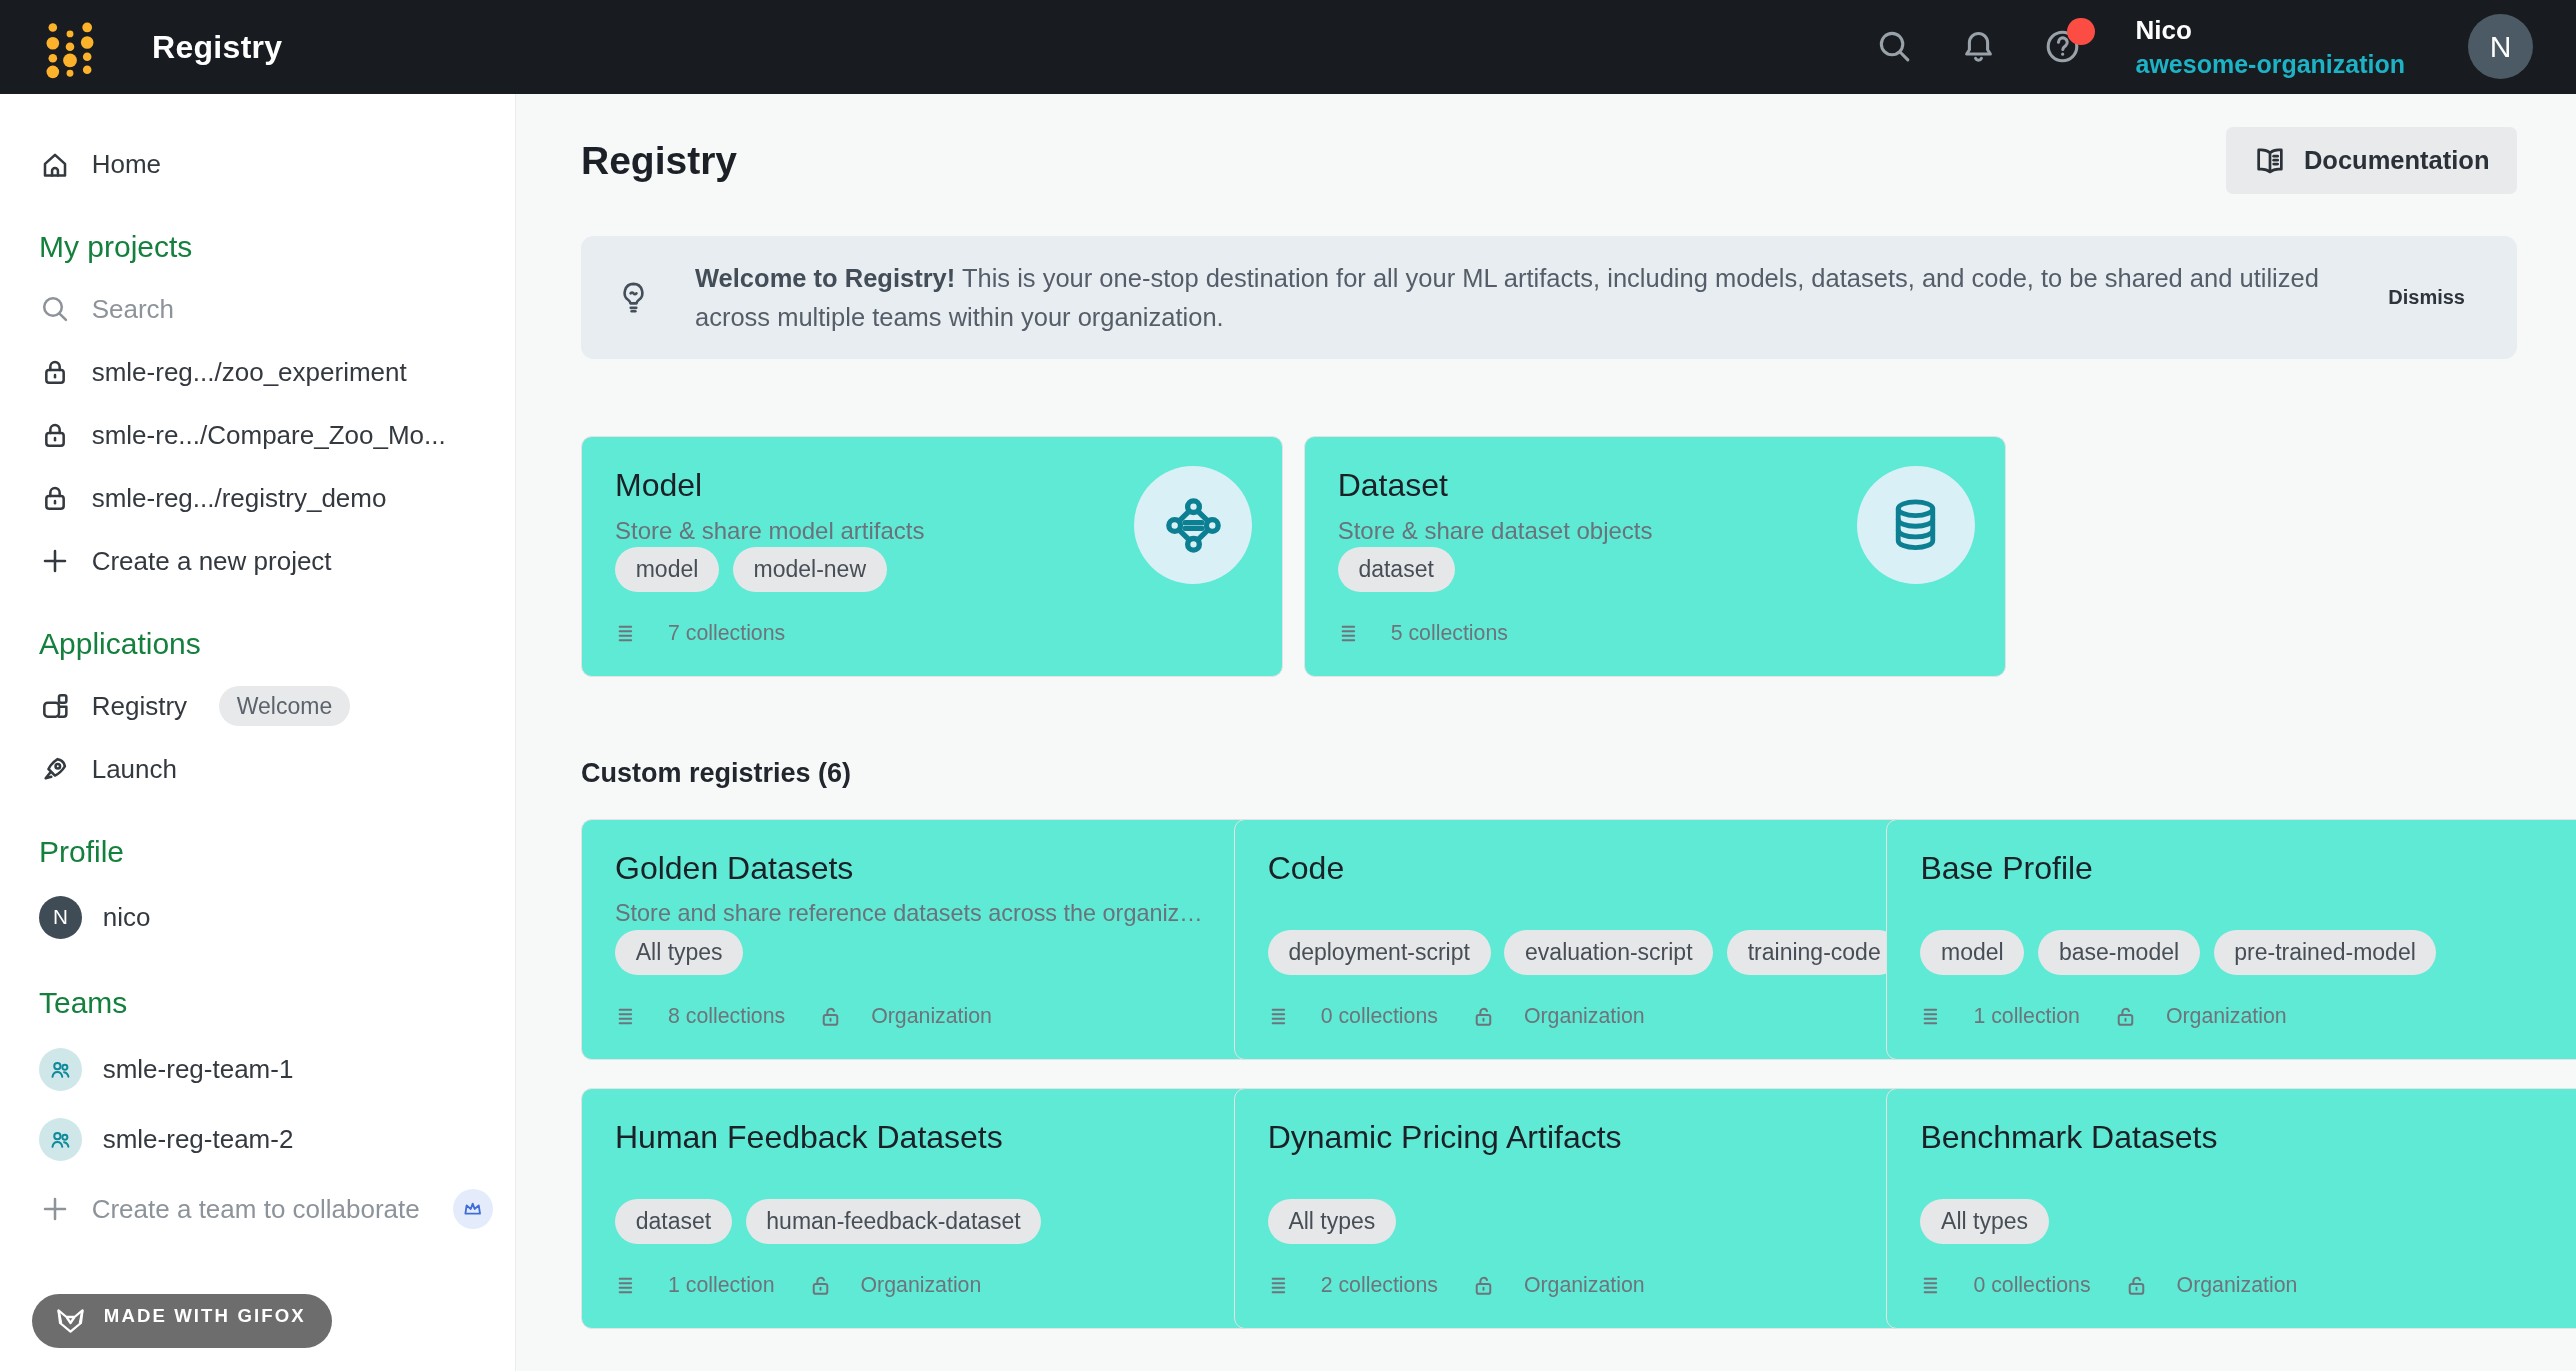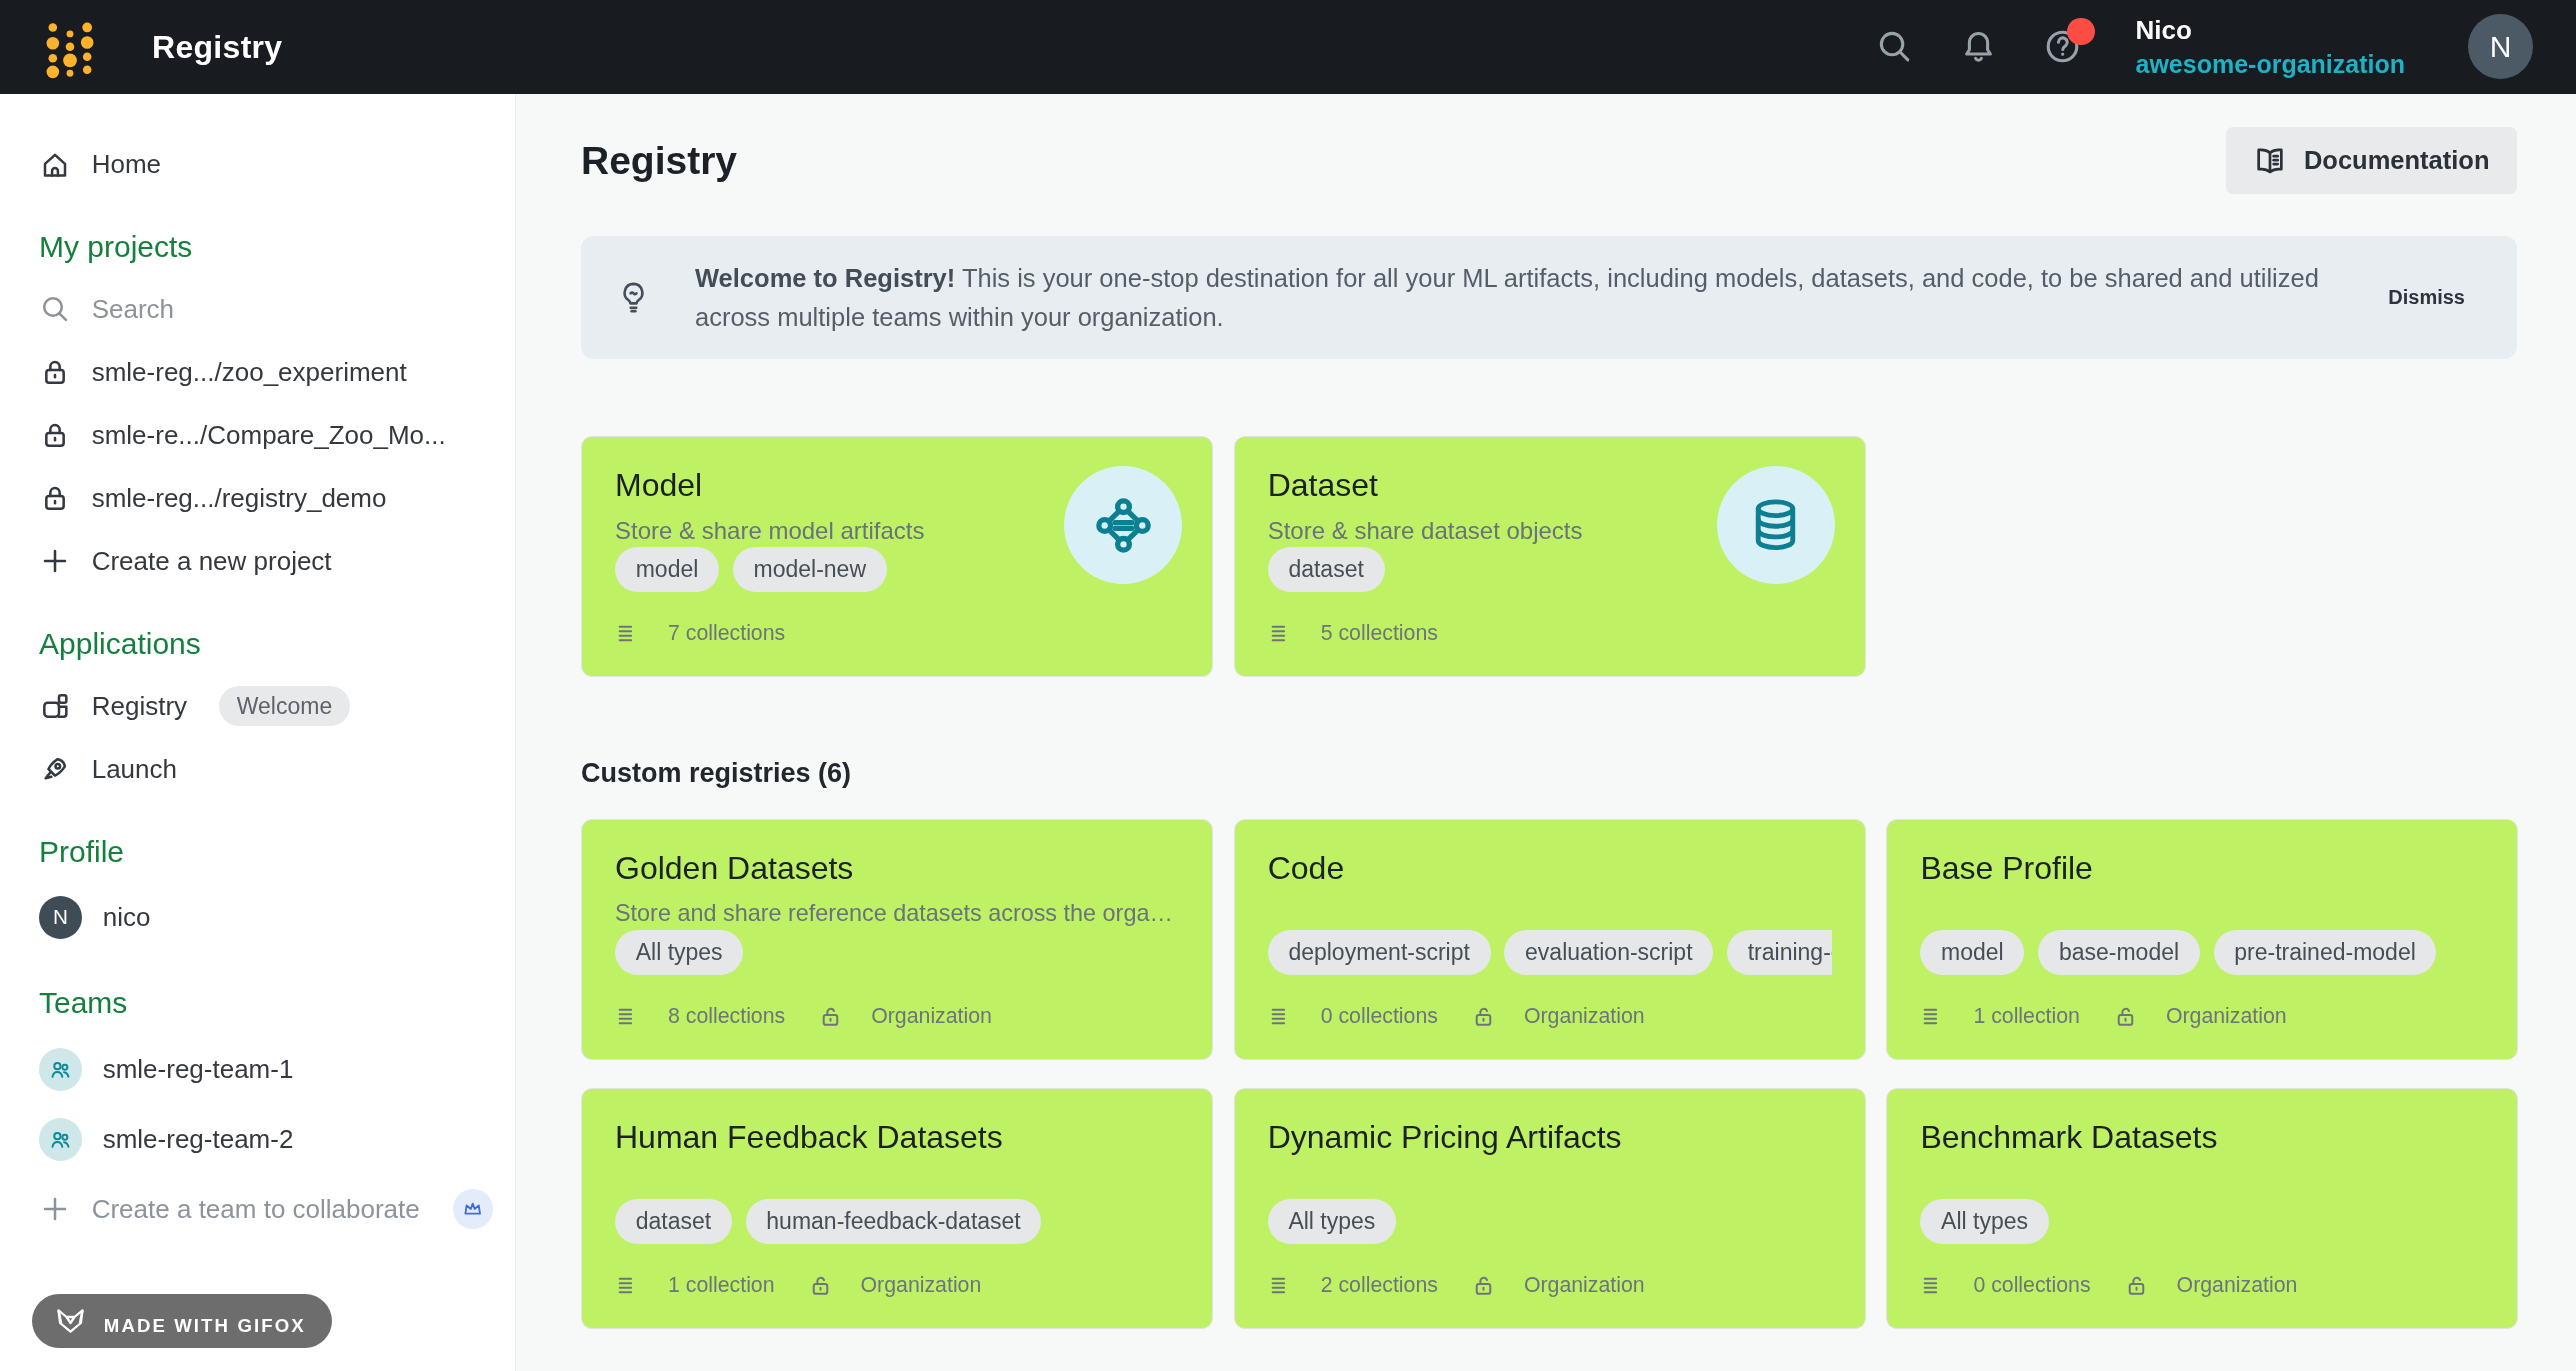--- a/index.html
+++ b/index.html
@@ -42,42 +42,42 @@
   .team-avatar { width:43px; height:43px; border-radius:50%; background:#cfe7e9; color:#0e8a9b;
                  display:flex; align-items:center; justify-content:center; flex:none; }
   .team-avatar svg { width:25px; height:25px; }
   .crown-badge { width:40px; height:40px; border-radius:50%; background:#e4ecfc; color:#3f6ed8;
                  display:flex; align-items:center; justify-content:center; margin-left:12.4px; flex:none; }
   .crown-badge svg { width:23.4px; height:23.4px; }
   .row-tall { height:70px; }
 
   
   .gifox { position:absolute; left:32px; bottom:23.4px; background:#6d6d6d; color:#fff; border-radius:36px;
-           display:flex; align-items:flex-end; gap:13.8px; padding:11px 26px 11px 19px; z-index:20; }
+           display:flex; align-items:flex-start; gap:13.8px; padding:11px 26px 11px 19px; z-index:20; }
   .gifox svg { width:39px; height:32px; }
   .gifox span { font-size:18.6px; font-weight:700; letter-spacing:2.1px; }
 
   
   .main { position:absolute; top:94px; left:516px; right:0; bottom:0; padding:33px 59px 0 65px; overflow:hidden; }
   .main-header { display:flex; align-items:center; justify-content:space-between; }
   .page-title { font-size:39px; font-weight:700; color:#1c2127; }
   .doc-btn { display:flex; align-items:center; gap:16.5px; background:#e9eaec; border:none; border-radius:6.9px;
              padding:16.5px 27.5px; font-size:25.5px; font-weight:700; color:#2b3138; font-family:inherit; cursor:pointer; }
   .doc-btn svg { width:34px; height:34px; }
 
   .banner { margin-top:42px; background:#e8edf2; border-radius:12.4px; display:flex; align-items:center;
             padding:23.4px 52px 23.4px 34px; min-height:113px; }
   .banner-icon { width:37px; height:37px; color:#454f59; flex:none; margin-right:43px; }
   .banner-icon svg { width:100%; height:100%; }
   .banner-text { font-size:25.5px; color:#555e68; line-height:1.5; width:1632px; }
   .banner-text b { color:#434d57; font-weight:700; }
   .dismiss { margin-left:auto; font-size:20px; font-weight:700; color:#2d343c; cursor:pointer; white-space:nowrap; }
 
   .cards-row { margin-top:77px; display:flex; gap:20.7px; }
-  .card { width:632px; height:241px; background:#bef264; border:1.4px solid #e1e3e5; border-radius:11px;
+  .card { width:702px; height:241px; background:#5eead4; border:1.4px solid #e1e3e5; border-radius:11px;
           padding:30px 33px; display:flex; flex-direction:column; position:relative; cursor:pointer; }
   .card-title { font-size:32px; font-weight:500; color:#1c2127; }
   .card-sub  { margin-top:12.4px; font-size:24px; color:#6a727b; }
   .card-desc { margin-top:12.4px; font-size:23.4px; color:#6a727b; white-space:nowrap; overflow:hidden; text-overflow:ellipsis; }
   .icon-circle { position:absolute; top:29px; right:30px; width:118px; height:118px; border-radius:50%;
                  background:#d9f0f6; display:flex; align-items:center; justify-content:center; color:#0d7f93; }
   .icon-circle svg { width:61px; height:61px; }
   .tags { margin-top:auto; display:flex; gap:13.8px; white-space:nowrap; overflow:hidden; }
   .tag { background:#e5e7e9; color:#474e56; font-size:23px; padding:9px 20.7px; border-radius:32px; flex:none; }
   .card-footer { margin-top:29px; display:flex; align-items:center; gap:33px; color:#6d747b; font-size:21.3px; }

